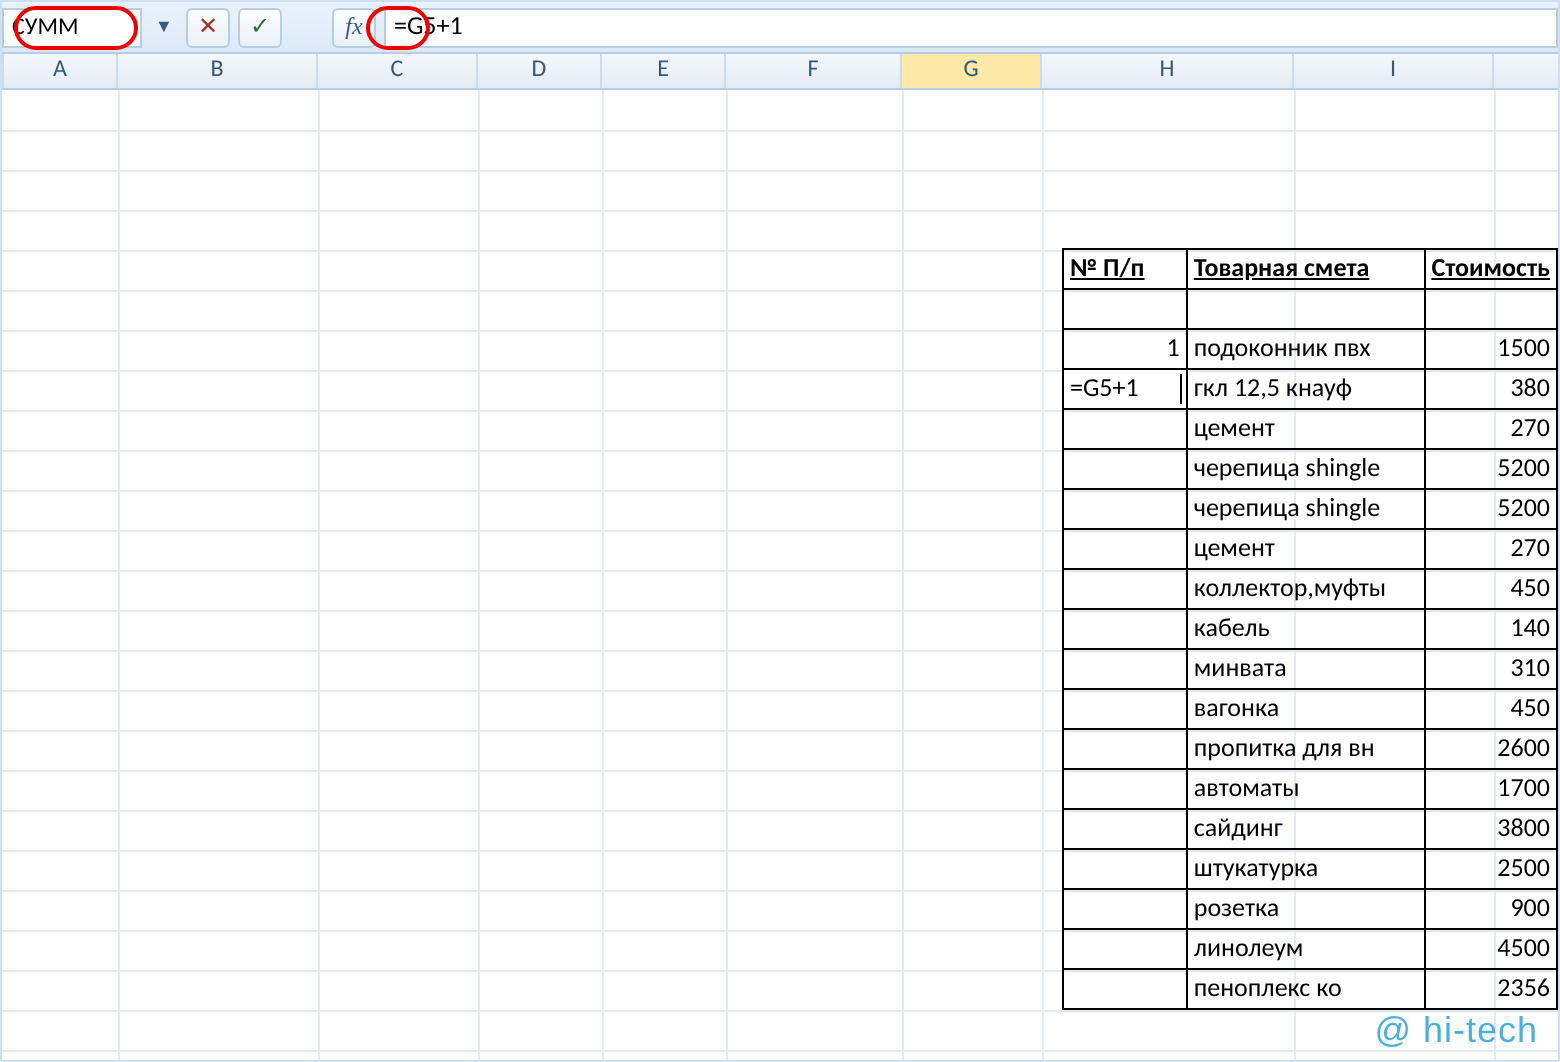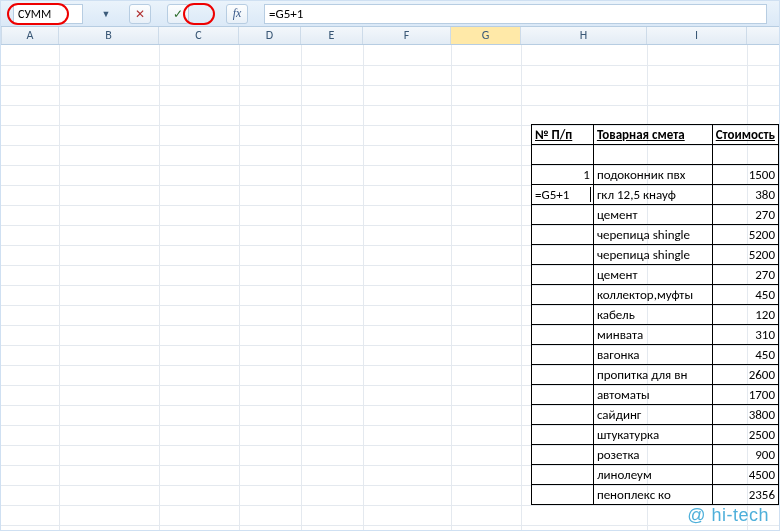--- a/index.html
+++ b/index.html
@@ -1,19 +1,19 @@
 <!DOCTYPE html>
 <html><head>
 <meta charset="utf-8">
 <style>
   html,body{margin:0;padding:0;font-family:Calibri,Arial,sans-serif;font-size:14px;background:#fff;color:#000;}
   *{box-sizing:border-box;}
   .app{width:780px;height:531px;position:relative;overflow:hidden;border:1px solid #cfe0f2;background:#fff;}
   
-  .fbar{height:26px;background:linear-gradient(#eaf3fb,#dbe9f7);border-bottom:1px solid #b7cde2;display:flex;align-items:center;padding:2px 12px;gap:16px;}
+  .fbar{height:26px;background:linear-gradient(#eaf3fb,#dbe9f7);border-bottom:1px solid #b7cde2;display:flex;align-items:center;padding:2px 0;gap:4px;}
   .namebox{width:70px;height:20px;background:#fff;border:1px solid #b7cde2;font-size:12px;padding:1px 4px;display:flex;align-items:center;}
   .dd{width:14px;height:20px;display:flex;align-items:center;justify-content:center;color:#3b5b7a;font-size:9px;}
   .fx-btn{width:22px;height:20px;border:1px solid #b7cde2;border-radius:3px;background:linear-gradient(#fdfefe,#e8f0f8);display:flex;align-items:center;justify-content:center;font-size:12px;color:#425e7e;}
   .fx-btn.cancel{color:#b03030;}
   .fx-btn.accept{color:#2e6e2e;}
   .fx-btn.fx{font-style:italic;font-family:'Times New Roman',serif;color:#3a5a8a;margin-left:21px;}
   .formula-input{flex:1;height:20px;background:#fff;border:1px solid #b7cde2;font-size:13px;padding:1px 4px;display:flex;align-items:center;position:relative;}
   .circle1{position:absolute;left:6px;top:2px;width:62px;height:22px;border:2px solid #e00;border-radius:12px;pointer-events:none;}
   .circle2{position:absolute;left:182px;top:2px;width:32px;height:22px;border:2px solid #e00;border-radius:14px;pointer-events:none;}
   
@@ -159,21 +159,21 @@
             <td class="c-i">270</td>
           </tr>
           <tr>
             <td class="c-g"></td>
             <td class="c-h">коллектор,муфты</td>
             <td class="c-i">450</td>
           </tr>
           <tr>
             <td class="c-g"></td>
             <td class="c-h">кабель</td>
-            <td class="c-i">120</td>
+            <td class="c-i">140</td>
           </tr>
           <tr>
             <td class="c-g"></td>
             <td class="c-h">минвата</td>
             <td class="c-i">310</td>
           </tr>
           <tr>
             <td class="c-g"></td>
             <td class="c-h">вагонка</td>
             <td class="c-i">450</td>

